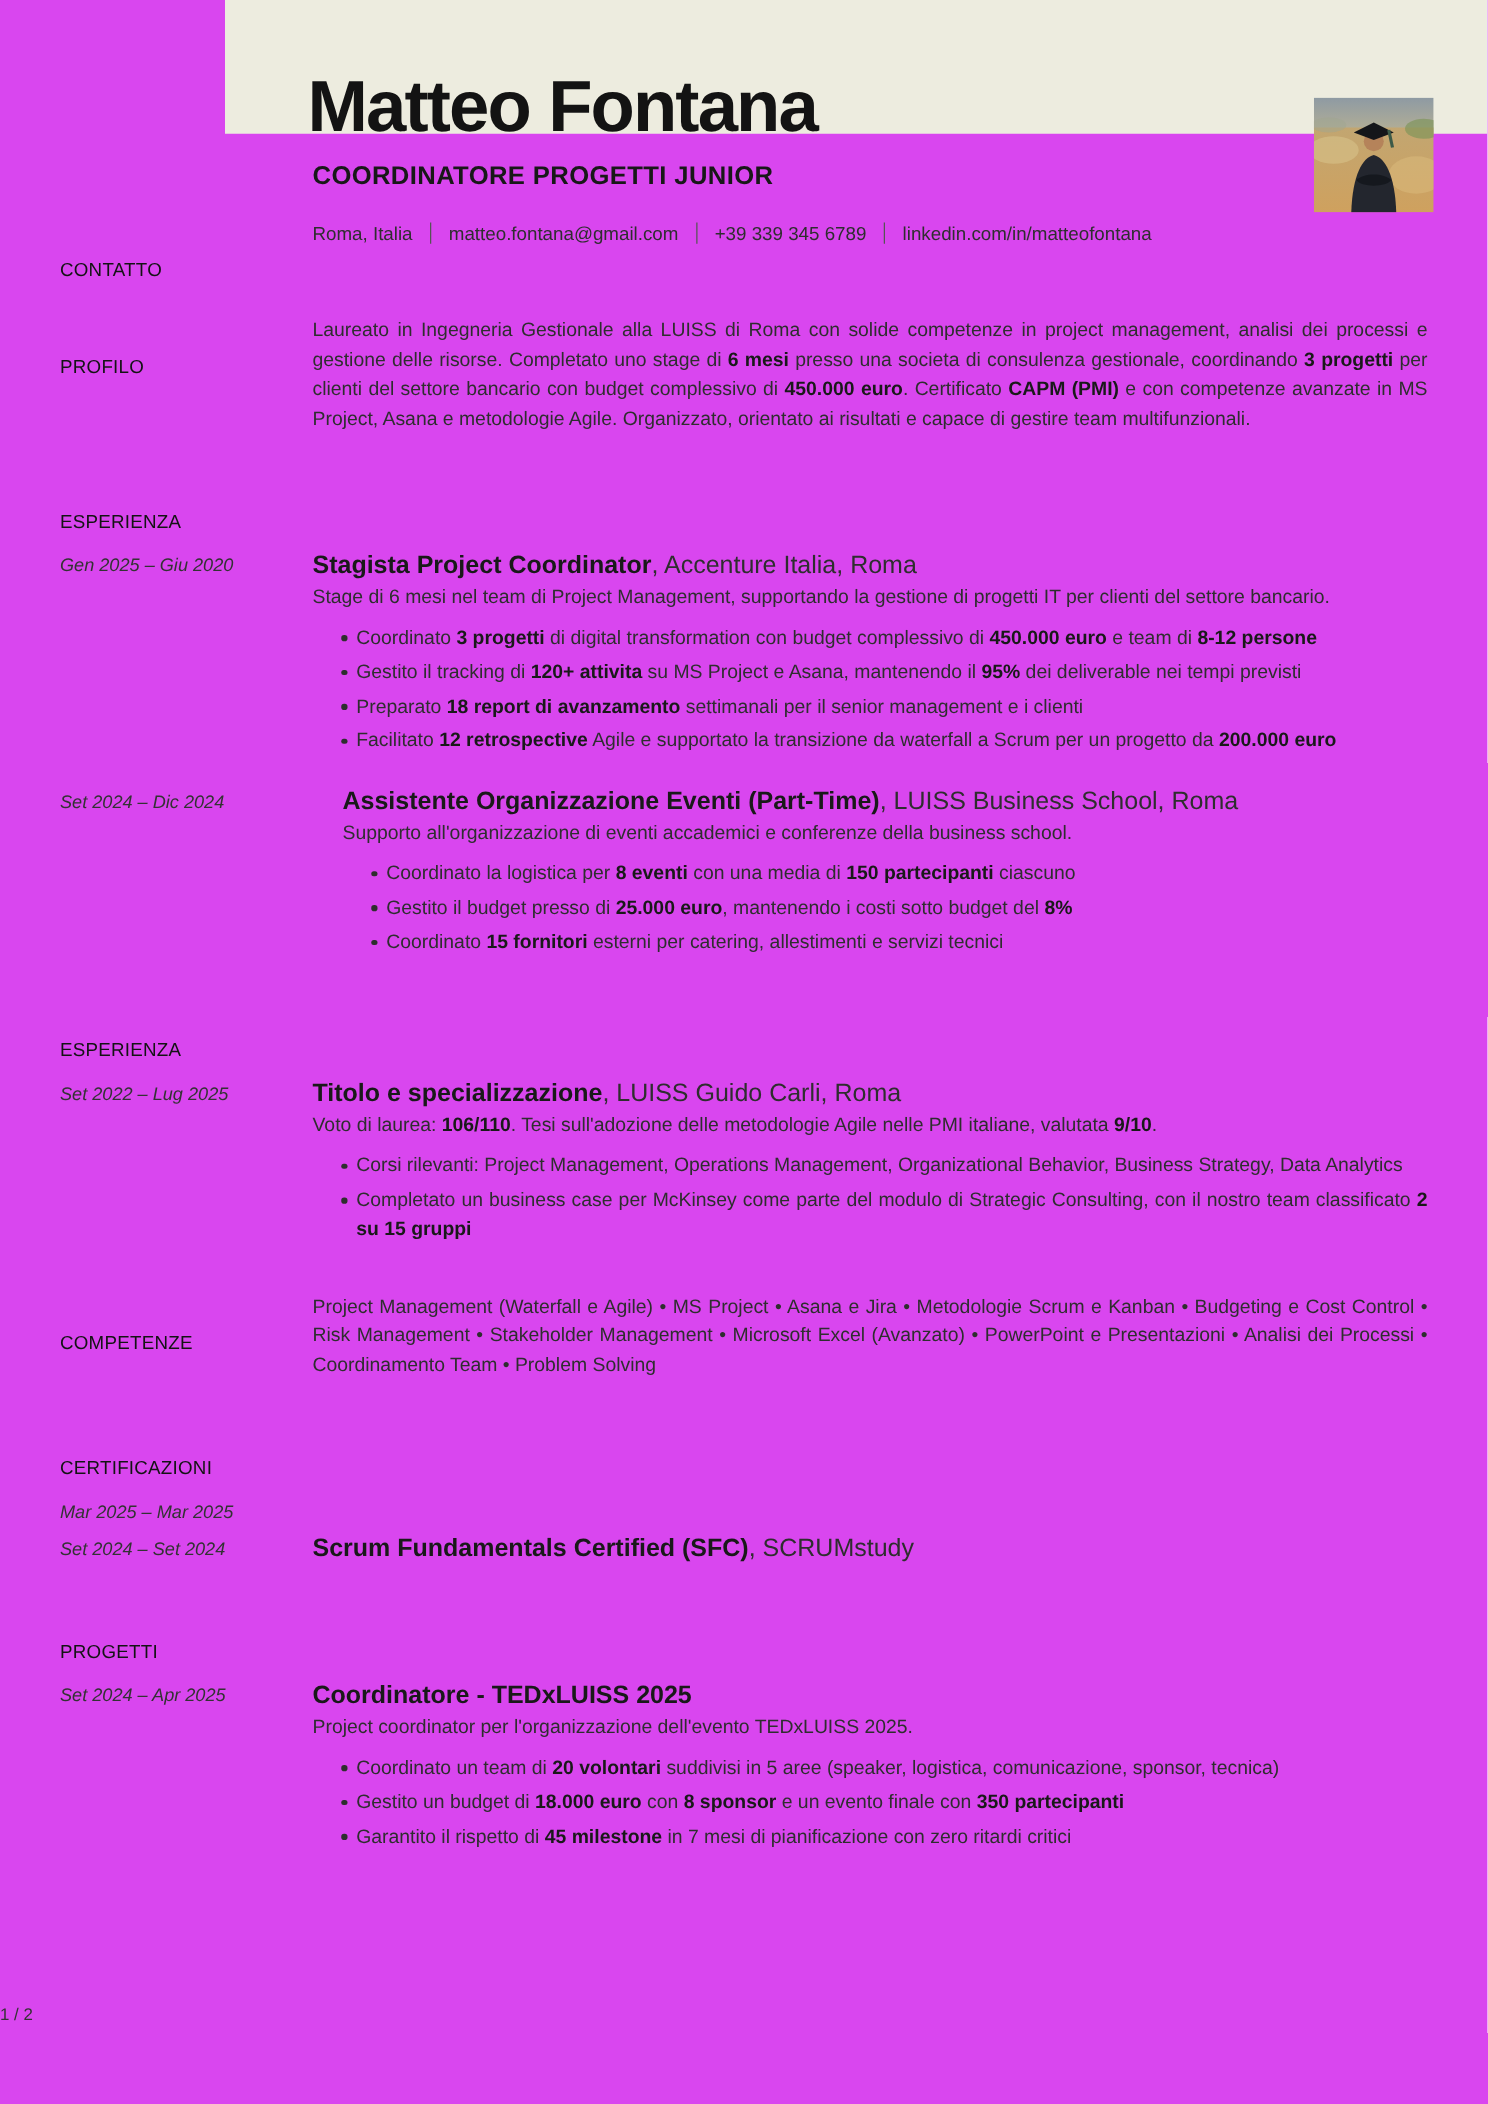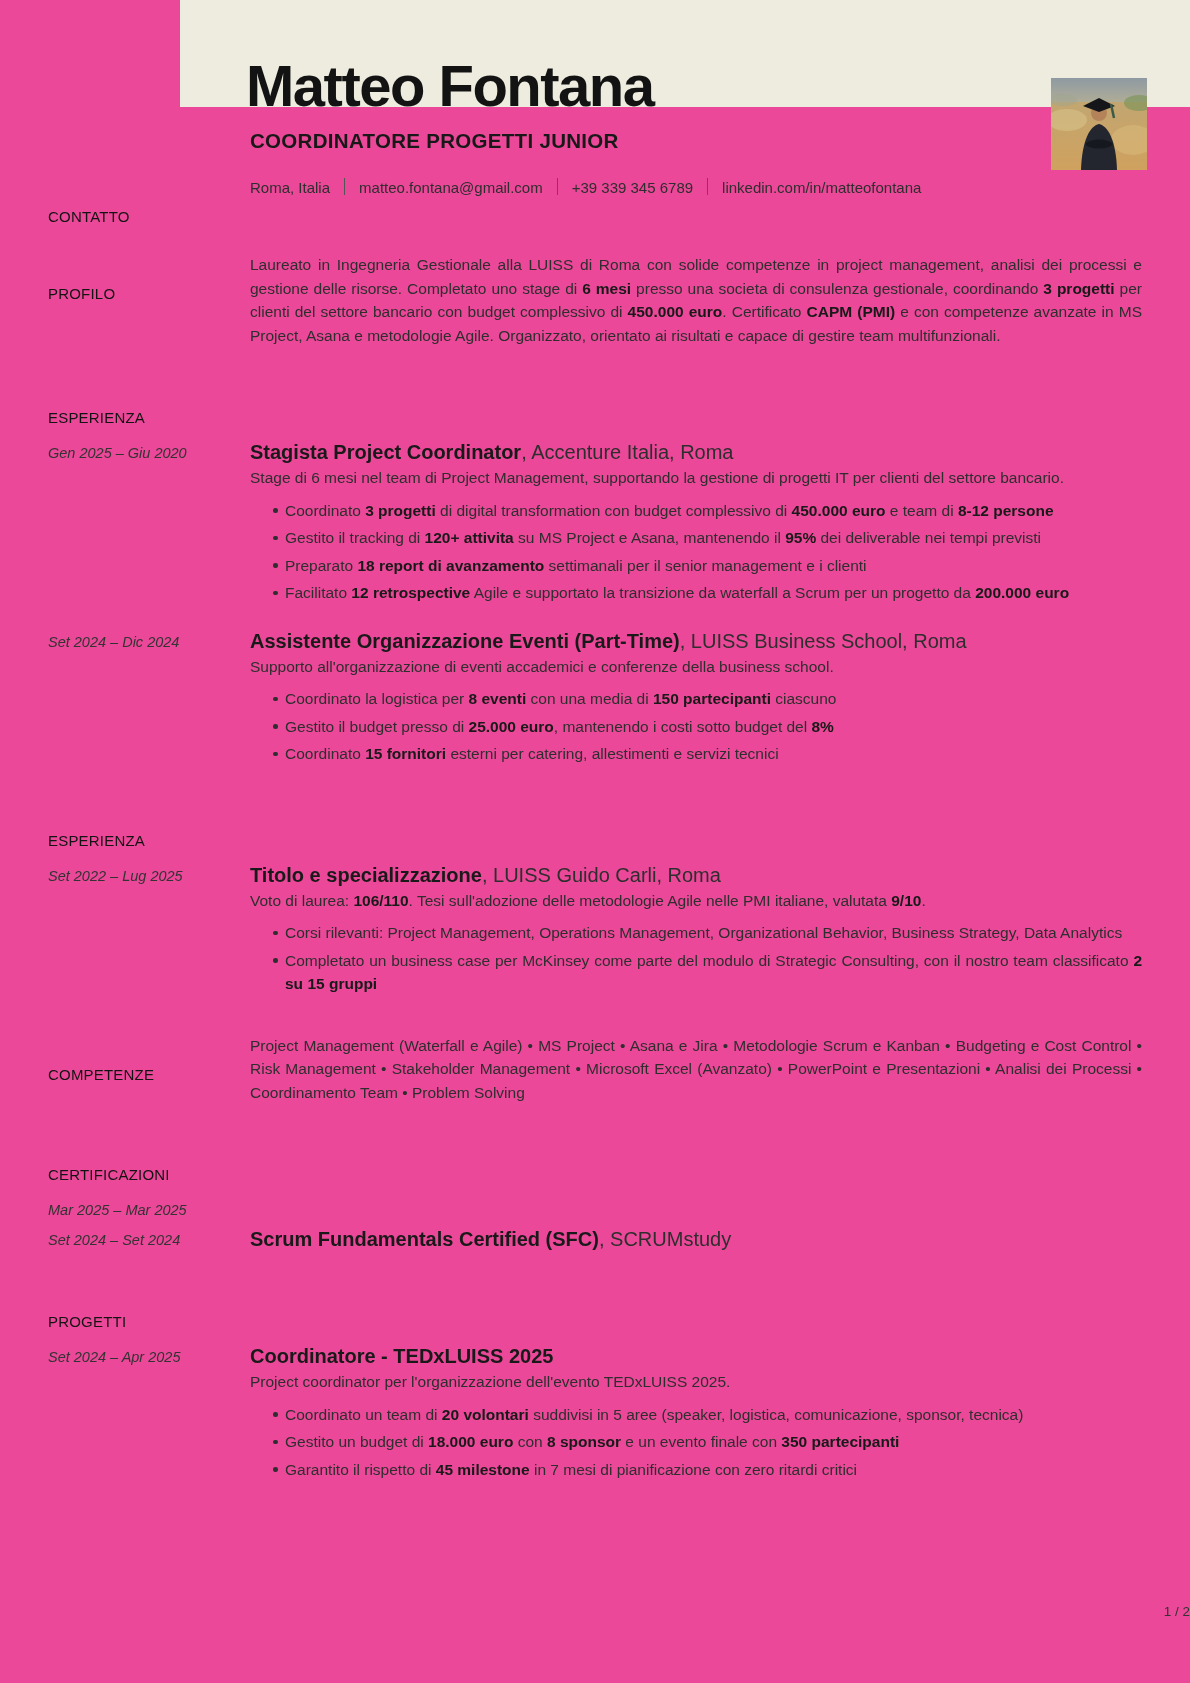--- a/index.html
+++ b/index.html
@@ -2,21 +2,21 @@
 <html lang="it"><head>
 <meta charset="utf-8">
 <style>
   * { margin:0; padding:0; box-sizing:border-box; }
   html,body { background:#ffffff; }
   body {
     width:1190px; height:1683px; position:relative;
     font-family:"Liberation Sans","DejaVu Sans",sans-serif;
     color:#2e2e2e; overflow:hidden;
   }
-  .page { position:absolute; inset:0; background:#ec4899; overflow:hidden; }
+  .page { position:absolute; inset:0; background:#d946ef; overflow:hidden; }
   .band { position:absolute; left:180px; top:0; right:0; height:107px; background:#edecdf; }
   .name {
     position:absolute; left:246px; top:54px;
     font-size:58px; font-weight:700; letter-spacing:-1.5px; color:#131313; line-height:1.1;
   }
   .subtitle {
     position:absolute; left:250px; top:129px;
     font-size:20.5px; font-weight:700; letter-spacing:0.3px; color:#181818;
   }
   .photo { position:absolute; left:1051px; top:78px; width:96px; height:92px; overflow:hidden; }
@@ -35,26 +35,26 @@
   .bullet { position:relative; padding-left:35px; margin-bottom:4px; }
   .bullet::before {
     content:""; position:absolute; left:23px; top:9.5px;
     width:4.5px; height:4.5px; border-radius:50%; background:#2e2e2e;
   }
   .contact-line { display:flex; gap:14px; font-size:15px; color:#2e2e2e; line-height:20px; padding-top:2px; }
   .sep { width:1px; height:17px; background:#555555; flex:0 0 auto; }
 
   .mt7  { margin-top:7px; }
   .mt12 { margin-top:12px; }
-  .mt20 { margin-top:20px; }
+  .mt20 { margin-top:20px;gap:24px; }
   .mt26 { margin-top:26px; }
   .mt30 { margin-top:30px; }
   .mt34 { margin-top:34px; }
 
-  .footer { position:absolute; left:0; right:0; top:1604px; text-align:right; font-size:13.5px; color:#333333; }
+  .footer { position:absolute; left:0; right:0; top:1604px; text-align:left; font-size:13.5px; color:#333333; }
 </style>
 </head>
 <body>
 
 <div class="page">
 
   <div class="band"></div>
 
   <h1 class="name">Matteo Fontana</h1>
   <div class="subtitle">COORDINATORE PROGETTI JUNIOR</div>

